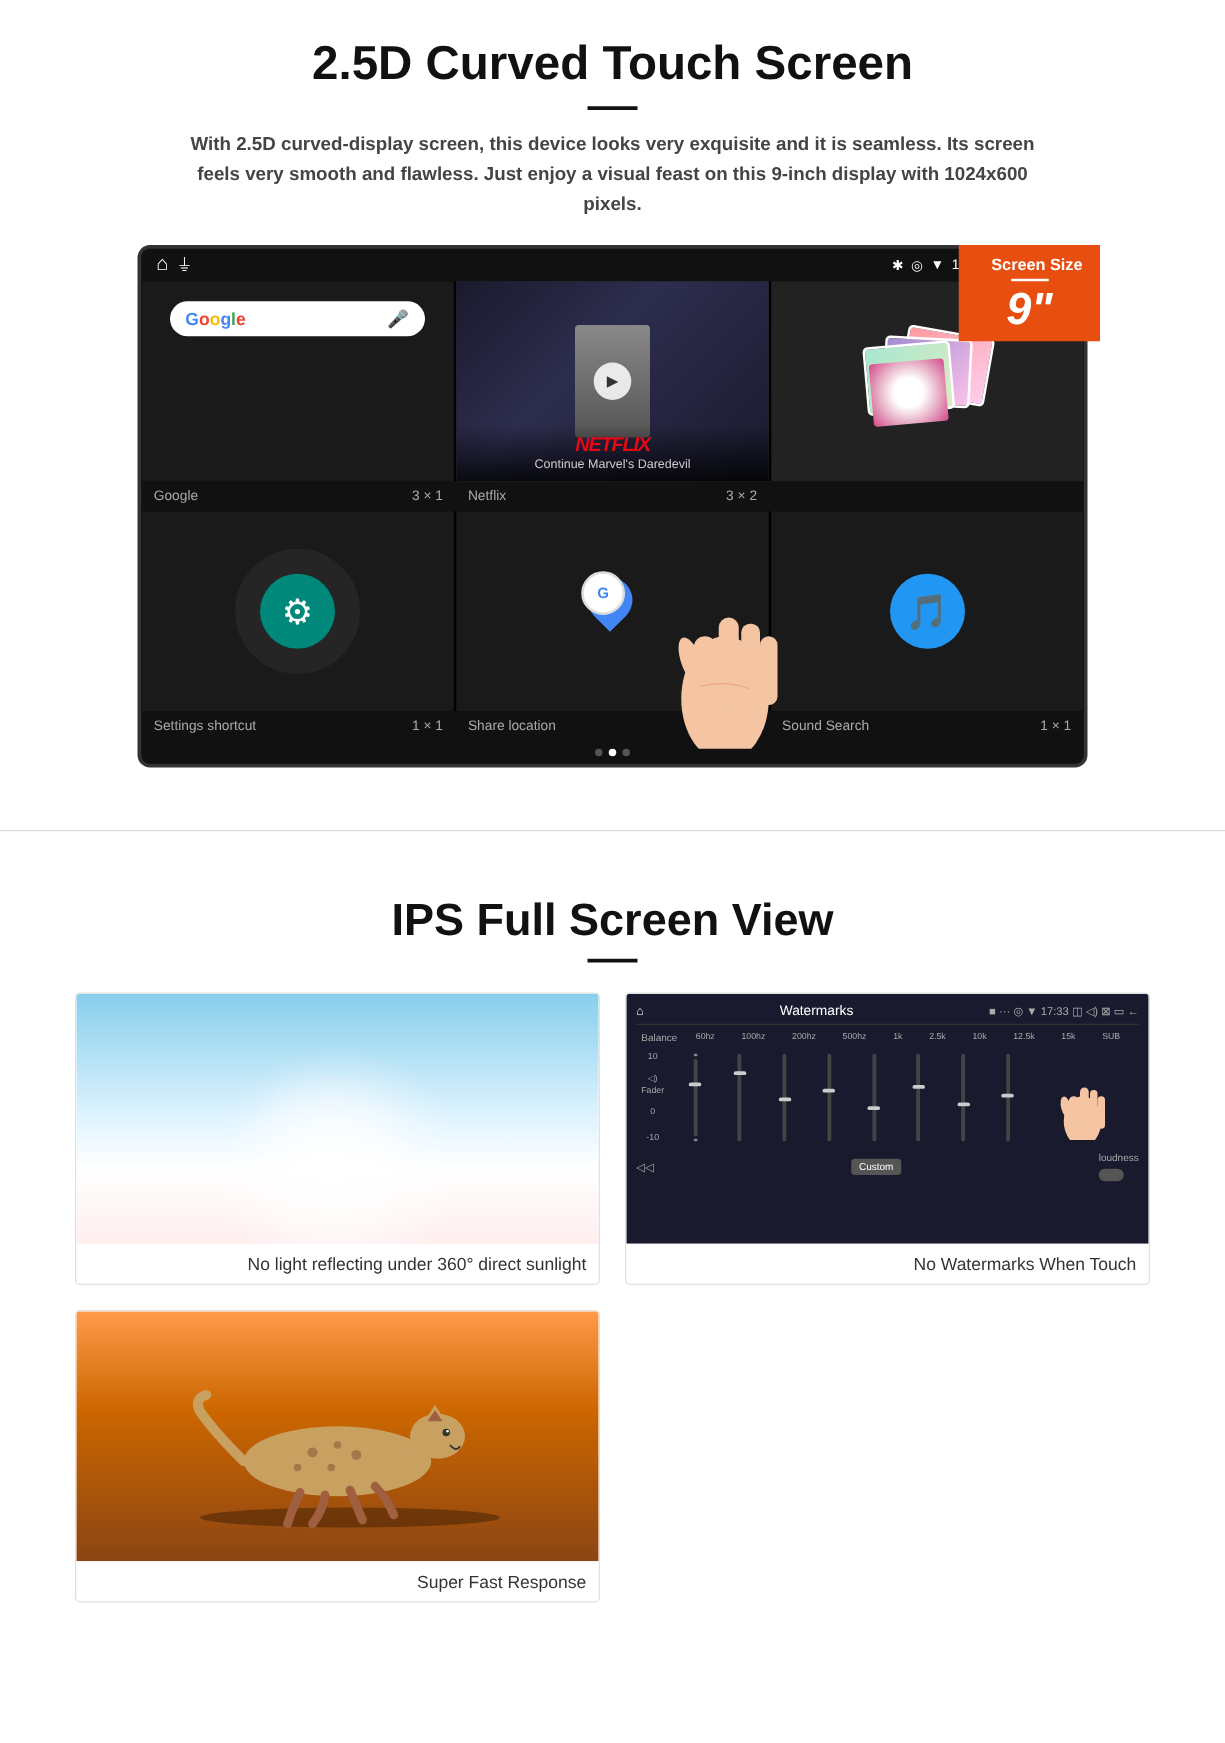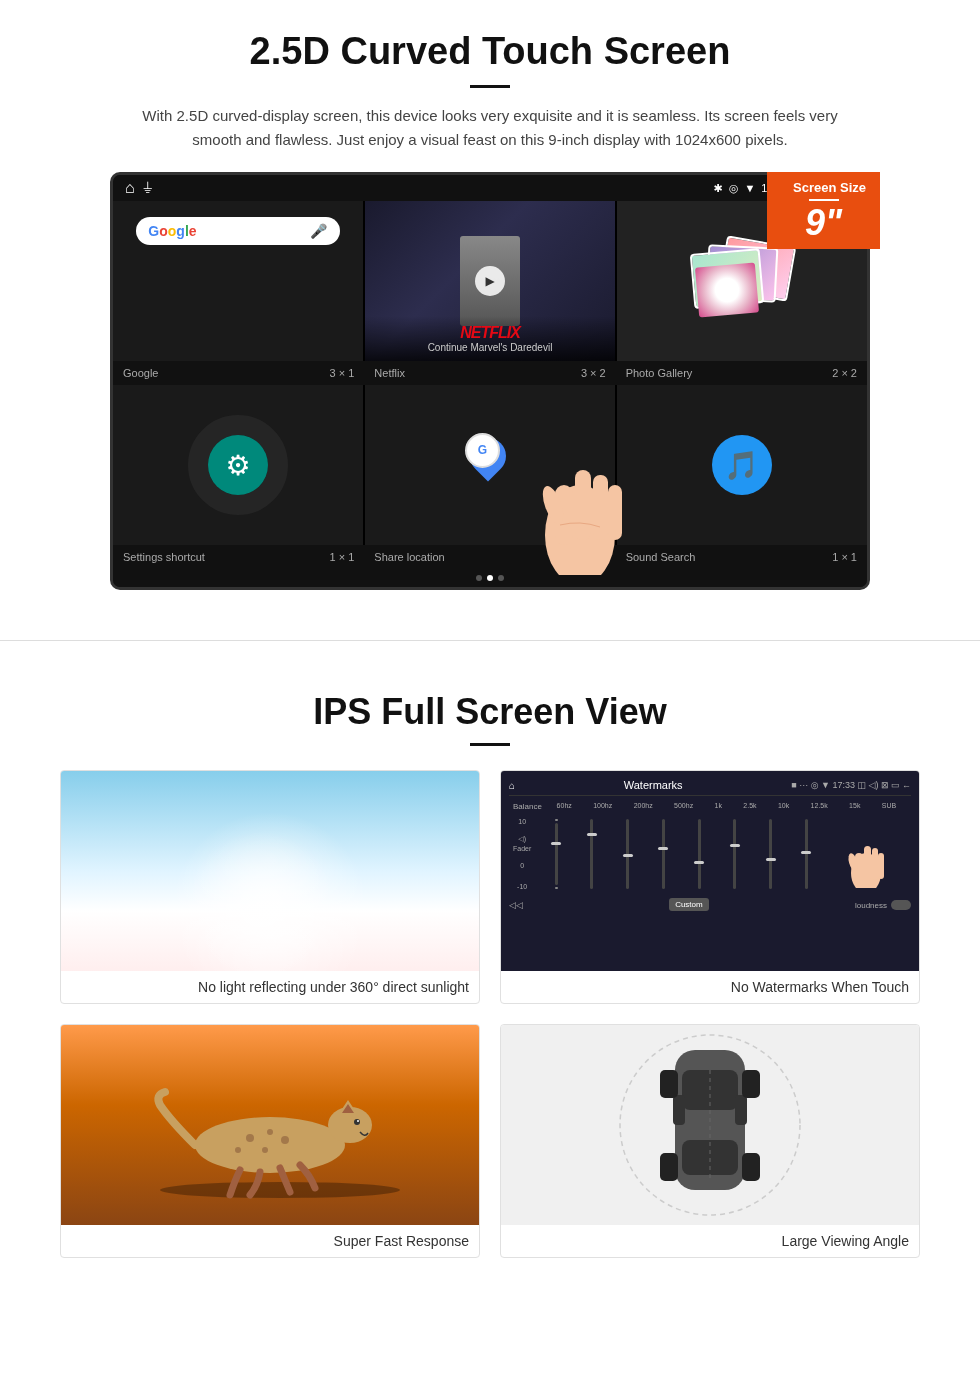--- a/index.html
+++ b/index.html
@@ -27,20 +27,21 @@
       height: 3px;
       background: #111;
       margin: 0 auto 16px;
     }
     .section1 p {
       font-size: 15px;
       color: #444;
       line-height: 1.6;
       max-width: 700px;
       margin: 0 auto 20px;
+      font-weight: bold;
     }
 
     
     .device-wrapper {
       position: relative;
       margin: 0 auto;
       width: 760px;
     }
     .device-frame {
       background: #1a1a1a;
@@ -368,24 +369,25 @@
     }
     .custom-btn {
       background: #555;
       color: #fff;
       font-size: 8px;
       padding: 2px 6px;
       border-radius: 3px;
     }
     .loudness-row {
       display: flex;
-      align-items: flex-end;
+      align-items: flex-start;
       gap: 4px;
       font-size: 8px;
       color: #aaa;
+      flex-direction: column;
     }
     .toggle-sw {
       width: 20px;
       height: 10px;
       background: #555;
       border-radius: 5px;
       display: inline-block;
     }
 
     
@@ -503,24 +505,20 @@
       </div>
 
       <div class="app-label-row">
         <div class="app-label-cell">
           <span>Google</span>
           <span>3 × 1</span>
         </div>
         <div class="app-label-cell">
           <span>Netflix</span>
           <span>3 × 2</span>
-        </div>
-        <div class="app-label-cell">
-          <span>Photo Gallery</span>
-          <span>2 × 2</span>
         </div>
       </div>
 
       <div class="app-grid" style="position:relative;">
 
         <div class="app-cell settings-cell">
           <div class="settings-bg-icons">
             <div class="bg-circle"></div>
           </div>
           <div class="settings-icon-wrap">⚙</div>
@@ -735,40 +733,14 @@
             <circle cx="237" cy="72" r="3" fill="#333"></circle>
             <circle cx="238" cy="71" r="1" fill="#fff"></circle>
 
             <path d="M240,82 Q245,88 248,83" stroke="#333" stroke-width="1.5" fill="none"></path>
           </svg>
         </div>
       </div>
       <div class="img-caption">Super Fast Response</div>
     </div>
 
-    <div class="img-card">
-      <div class="img-placeholder">
-        <div class="car-view-bg">
-          <svg viewBox="0 0 300 200" width="300" height="200">
-
-            <circle cx="150" cy="100" r="90" fill="none" stroke="#ccc" stroke-width="1.5" stroke-dasharray="5,4"></circle>
-
-            <rect x="115" y="25" width="70" height="140" rx="20" fill="#555"></rect>
-
-            <rect x="122" y="45" width="56" height="40" rx="8" fill="#333"></rect>
-            <rect x="122" y="115" width="56" height="35" rx="8" fill="#333"></rect>
-
-            <rect x="113" y="70" width="12" height="30" rx="4" fill="#333"></rect>
-            <rect x="175" y="70" width="12" height="30" rx="4" fill="#333"></rect>
-
-            <rect x="100" y="45" width="18" height="28" rx="5" fill="#222"></rect>
-            <rect x="182" y="45" width="18" height="28" rx="5" fill="#222"></rect>
-            <rect x="100" y="128" width="18" height="28" rx="5" fill="#222"></rect>
-            <rect x="182" y="128" width="18" height="28" rx="5" fill="#222"></rect>
-
-            <line x1="150" y1="45" x2="150" y2="155" stroke="#666" stroke-width="1" stroke-dasharray="4,4"></line>
-          </svg>
-        </div>
-      </div>
-      <div class="img-caption">Large Viewing Angle</div>
-    </div>
   </div>
 </div>
 
 </body></html>

